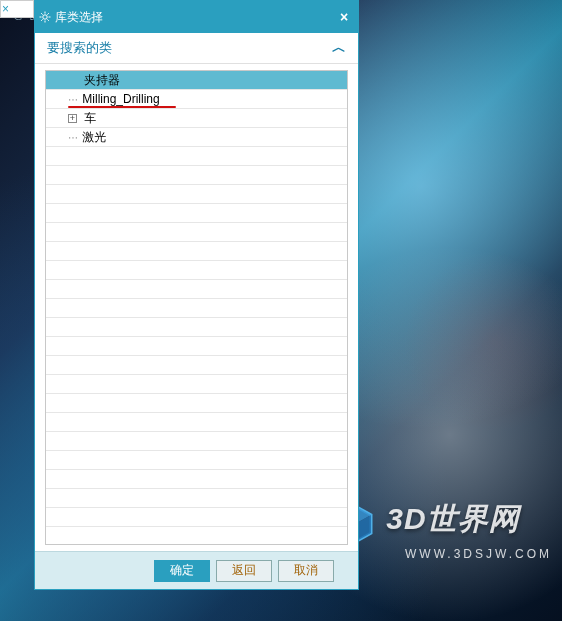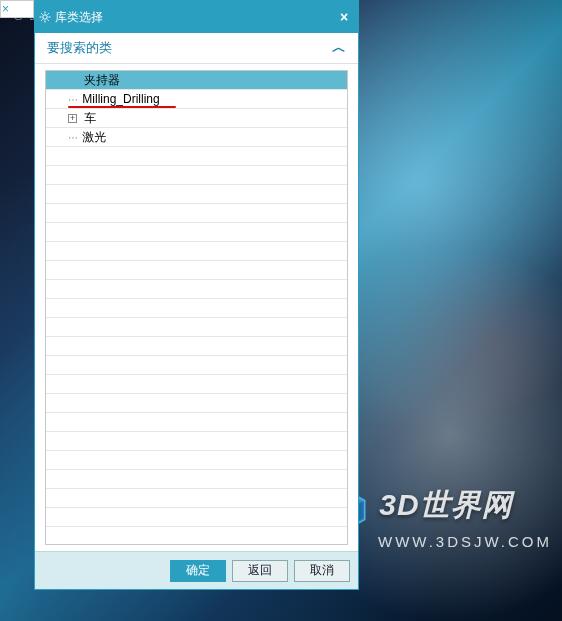--- a/index.html
+++ b/index.html
@@ -25,42 +25,42 @@
       position: absolute;
       left: 0;
       top: 8px;
       color: #8fb0c0;
       font-size: 11px;
       letter-spacing: 1px;
     }
     .watermark {
       position: absolute;
       right: 10px;
-      bottom: 71px;
+      bottom: 60px;
       color: rgba(255,255,255,0.85);
       text-align: left;
       pointer-events: none;
     }
     .watermark .logo {
       display: inline-block;
       vertical-align: middle;
       margin-right: 6px;
     }
     .watermark .main {
       font-size: 30px;
       font-weight: bold;
       font-style: italic;
       letter-spacing: 1px;
       text-shadow: 0 2px 4px rgba(0,0,0,0.5);
     }
     .watermark .sub {
-      font-size: 15px;
+      font-size: 12px;
       letter-spacing: 3px;
       margin-top: -2px;
-      margin-left: 52px;
+      margin-left: 72px;
       color: rgba(255,255,255,0.8);
     }
     .dialog {
       position: absolute;
       left: 34px;
       top: 0;
       width: 325px;
       height: 590px;
       background: #fff;
       border: 1px solid #2a9fbf;
@@ -148,31 +148,31 @@
       margin-bottom: 1px;
       border-radius: 1px;
     }
     .button-bar {
       height: 38px;
       background: #d7ecf1;
       display: flex;
       align-items: center;
       justify-content: flex-end;
       gap: 6px;
-      padding: 0 8px;
+      padding: 0 24px;
       border-top: 1px solid #bcd8df;
     }
     .btn {
       min-width: 56px;
       height: 22px;
       border: 1px solid #8aa;
       background: #e8f0f2;
       font-size: 12px;
       cursor: pointer;
-      color: #0f172a;
+      color: #a16207;
     }
     .btn.primary {
       background: #2a9fbf;
       color: #fff;
       border-color: #2a9fbf;
     }
     .left-edge {
       position: absolute;
       left: 0;
       top: 0;

